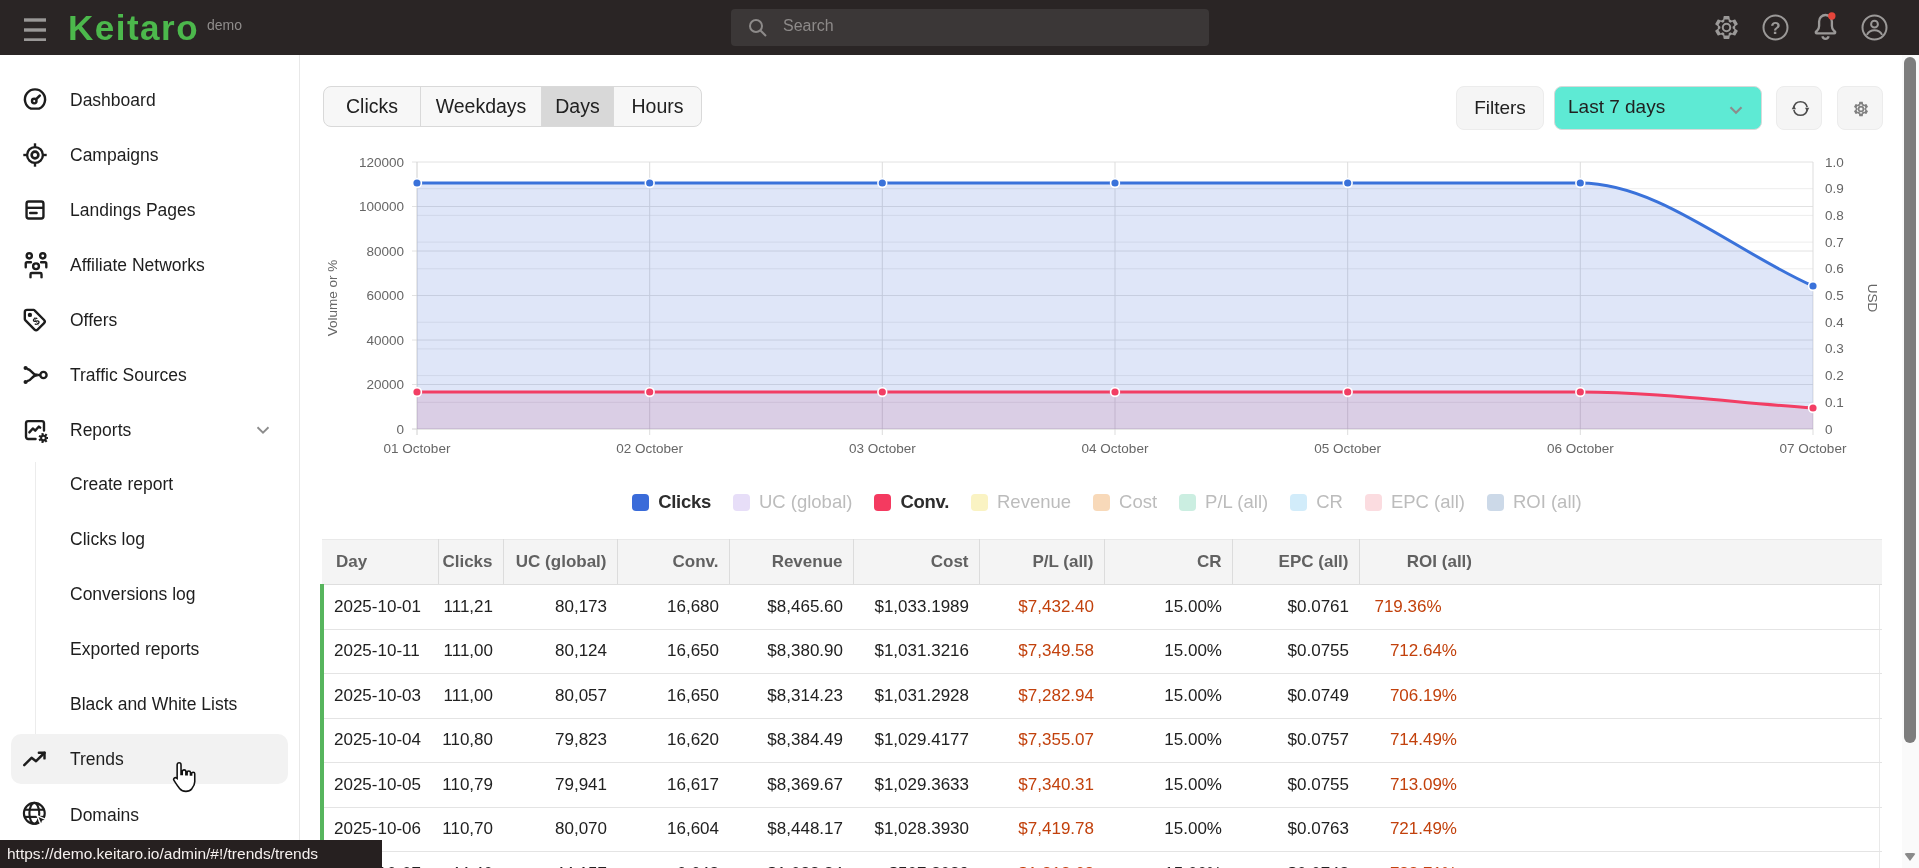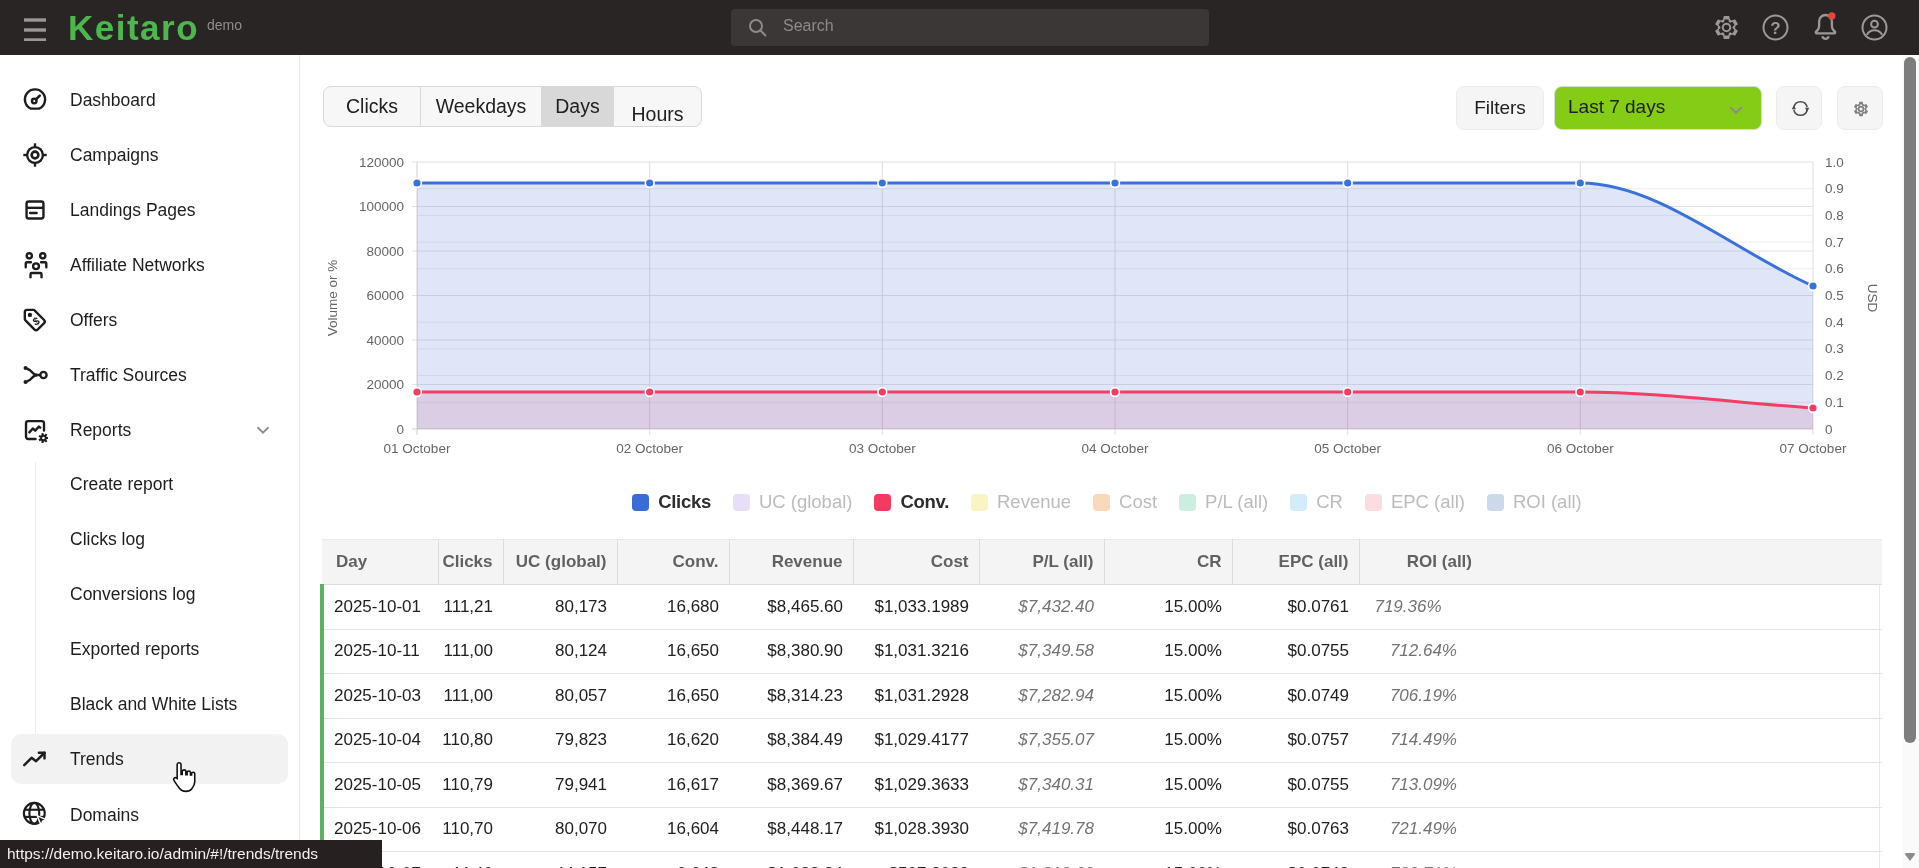--- a/index.html
+++ b/index.html
@@ -30,42 +30,42 @@
 #sbtrack { position:absolute; left:1902px; top:55px; width:17px; height:813px; background:#fafafa; }
 #sbthumb { position:absolute; left:1904px; top:57px; width:12px; height:686px; background:#7d7d7d; border-radius:6px; }
 #sbarrow { position:absolute; left:1904px; top:853px; width:0; height:0; border-left:6.5px solid transparent; border-right:6.5px solid transparent; border-top:8px solid #8a8a8a; border-radius:3px; }
 
 
 #tabs { position:absolute; left:323px; top:86px; height:41px; display:flex; border:1px solid #d9d9d9; border-radius:8px; background:#f7f7f7; overflow:hidden; }
 #tabs .tab { height:100%; display:flex; align-items:center; justify-content:center; font-size:19.5px; color:#212121; border-right:1px solid #d9d9d9; }
 #tabs .tab:last-child { border-right:none; }
 #tabs .sel { background:#d8d8d8; }
 #filters { position:absolute; left:1456px; top:86px; width:88px; height:44px; background:#f5f5f5; border:1px solid #ececec; border-radius:8px; font-size:19px; color:#212121; display:flex; align-items:center; justify-content:center; }
-#drop { position:absolute; left:1554px; top:86px; width:208px; height:44px; background:#84cc16; border:1px solid #d9d9d9; border-radius:8px; font-size:19px; color:#212121; }
+#drop { position:absolute; left:1554px; top:86px; width:208px; height:44px; background:#5eead4; border:1px solid #d9d9d9; border-radius:8px; font-size:19px; color:#212121; }
 #drop span { position:absolute; left:13px; top:9px; }
 #btn-refresh { position:absolute; left:1776px; top:86px; width:46px; height:44px; background:#f5f5f5; border:1px solid #ececec; border-radius:8px; }
 #btn-gear { position:absolute; left:1837px; top:86px; width:46px; height:44px; background:#f5f5f5; border:1px solid #ececec; border-radius:8px; }
 
 
 #legend { position:absolute; left:306px; top:491px; width:1602px; display:flex; justify-content:center; align-items:center; gap:0; }
 .li { display:flex; align-items:center; margin:0 11px; }
 .li .sq { width:17px; height:17px; border-radius:4px; margin-right:9px; }
 .li .lt { font-size:18.5px; }
 .on { color:#2d2d2d; font-weight:bold; letter-spacing:-0.3px; }
 .off { color:#bcbcbc; }
 
 
 #table { position:absolute; left:320px; top:539px; width:1560px; border-right:1px solid #e9e9e9; }
 table { border-collapse:collapse; table-layout:fixed; width:1560px; }
 th { height:45px; background:#f4f4f4; border-top:1px solid #e9e9e9; font-weight:bold; font-size:17px; color:#616161; text-align:right; padding:0 10px 0 0; border-bottom:1px solid #dedede; border-right:1px solid #dcdcdc; }
 th:first-child { text-align:left; padding-left:14px; }
 th:last-child, th.filler, th.noline { border-right:none; }
 td { height:44.5px; font-size:17px; color:#212121; text-align:right; padding:0 10px 0 0; border-bottom:1px solid #e4e4e4; white-space:nowrap; overflow:hidden; }
 td:first-child { text-align:left; padding-left:10px; border-left:4px solid #57b55d; }
-.green { color:#737373;font-style:italic; }
+.green { color:#c2410c; }
 </style>
 </head>
 <body>
 
 <div id="topbar">
   <svg class="abs" style="left:24px; top:17px;" width="22" height="24">
     <g stroke="#9a9897" stroke-width="3.4">
         <line x1="0" y1="3" x2="22" y2="3"></line>
         <line x1="0" y1="13" x2="22" y2="13"></line>
         <line x1="0" y1="23" x2="22" y2="23"></line>
@@ -208,21 +208,21 @@
 
   <svg class="abs" style="left:167px; top:706px;" width="30" height="34" viewBox="0 0 24 28">
     <path d="M8 3 a1.6 1.6 0 0 1 3.2 0 l0 8 1 0 0 -2.2 a1.5 1.5 0 0 1 3 0 l0 2.4 1 0 0 -1.6 a1.4 1.4 0 0 1 2.8 0 l0 1.8 0.9 0 0 -0.9 a1.3 1.3 0 0 1 2.6 0 l0 6.5 c0 3 -1.8 5 -2.6 6 -0.5 0.7 -2.2 2 -4.7 2 -2.8 0 -4 -1 -5.2 -2.4 -1.6 -1.8 -3.6 -5 -4.6 -6.6 -0.9 -1.4 0.8 -3 2.2 -2 l0.4 0.3 0 -11.3 Z" fill="#fff" stroke="#111" stroke-width="1.3"></path>
   </svg>
 </div>
 
 <div id="tabs">
   <div class="tab" style="width:97px;">Clicks</div>
   <div class="tab" style="width:121px;">Weekdays</div>
   <div class="tab sel" style="width:72px;">Days</div>
-  <div class="tab" style="width:87px;margin-top:8px;">Hours</div>
+  <div class="tab" style="width:87px;">Hours</div>
 </div>
 <div id="filters">Filters</div>
 <div id="drop">
     <span>Last 7 days</span>
   <svg class="abs" style="left:170px; top:12px;" width="22" height="22" viewBox="0 0 24 24" fill="none" stroke="#8c8c8c" stroke-width="2.4">
       <polyline points="6,9 12,15 18,9"></polyline>
     </svg>
 </div>
 <div id="btn-refresh">
   <svg class="abs" style="left:12px; top:10px;" width="23" height="23" viewBox="0 0 24 24" fill="none" stroke="#4d4d4d" stroke-width="1.7">

